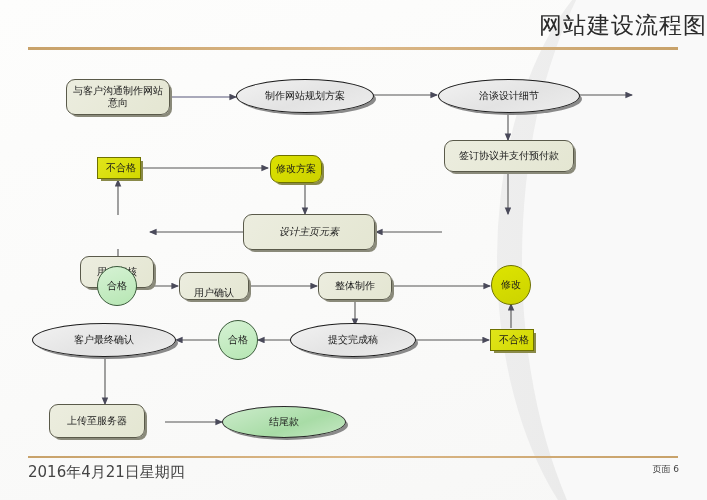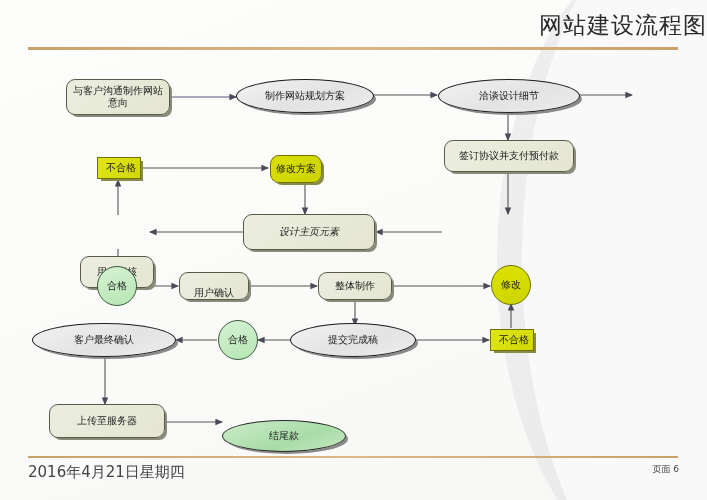--- a/index.html
+++ b/index.html
@@ -244,25 +244,25 @@
   </div>
 
   <div class="node ellipse" style="left:290px;top:323px;width:126px;height:34px;">
     <span class="lbl">提交完成稿</span>
   </div>
 
   <div class="node rect-y" style="left:490px;top:329px;width:44px;height:22px;">
     <span class="lbl">不合格</span>
   </div>
 
-  <div class="node rrect" style="left:49px;top:404px;width:116px;height:34px;">
+  <div class="node rrect" style="left:49px;top:404px;width:96px;height:34px;">
     <span class="lbl">上传至服务器</span>
   </div>
 
-  <div class="node ellipse-g" style="left:222px;top:420px;width:124px;height:32px;align-items:center;">
+  <div class="node ellipse-g" style="left:222px;top:406px;width:124px;height:32px;align-items:center;">
     <span class="lbl">结尾款</span>
   </div>
 
   <div class="rule-bottom"></div>
   <div class="footer-left">2016年4月21日星期四</div>
   <div class="footer-right">页面 6</div>
 
 </div>
 
 </body></html>

